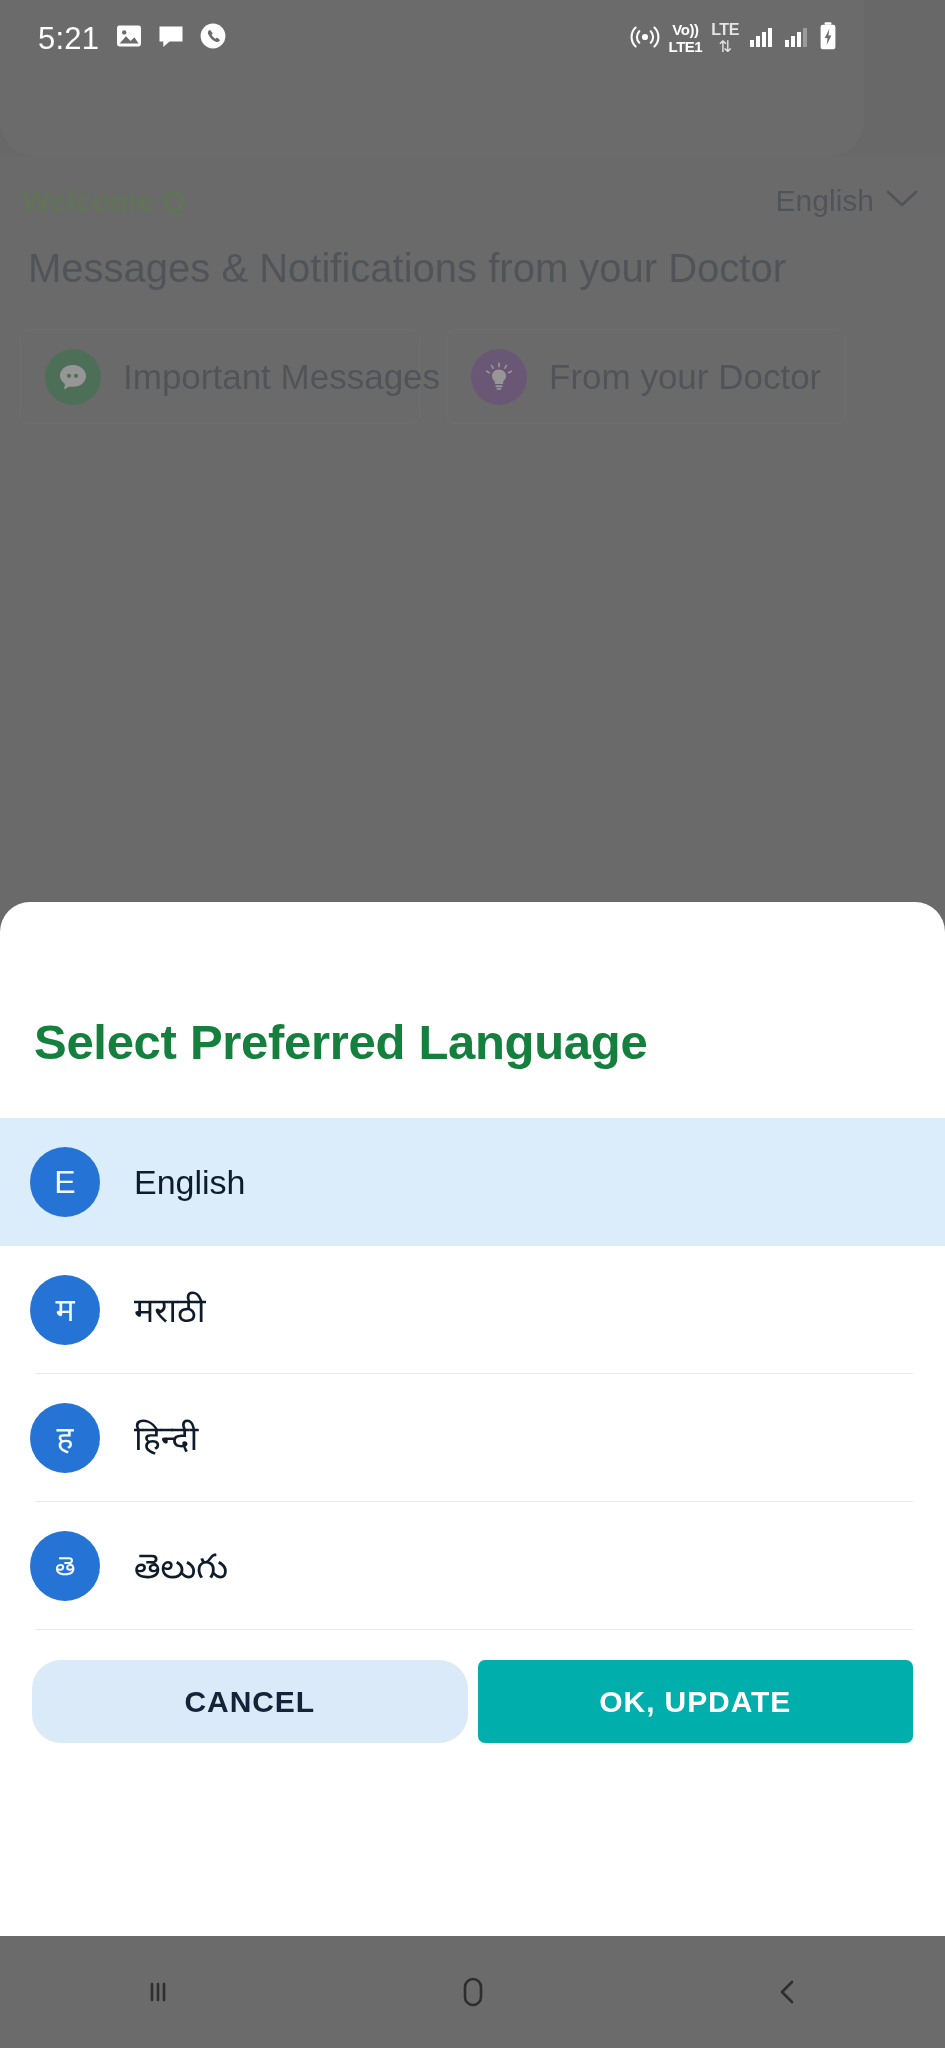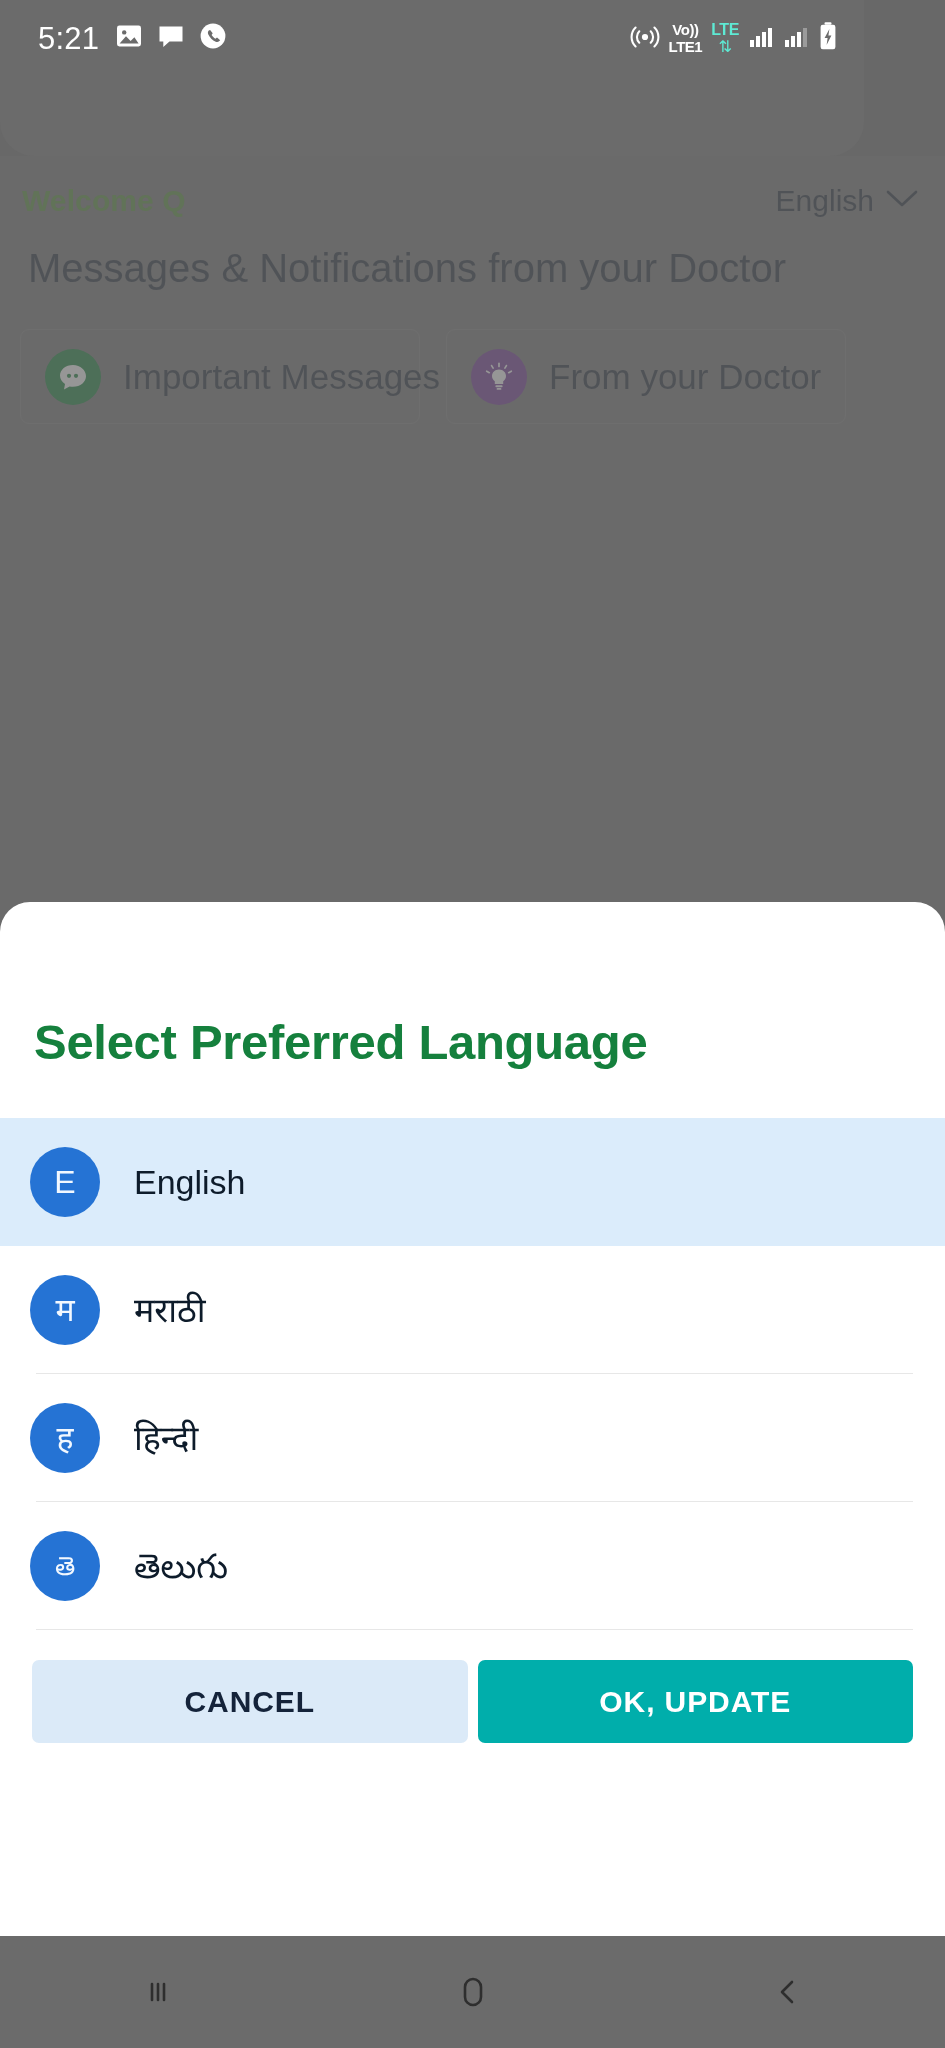--- a/index.html
+++ b/index.html
@@ -58,21 +58,21 @@
     line-height: 1;
     color: #fff;
   }
   .volte-top { font-size: 15px; font-weight: bold; letter-spacing: -0.5px; }
   .volte-bot { font-size: 15px; font-weight: bold; letter-spacing: -0.5px; margin-top: 2px; }
   .lte-box {
     display: flex;
     flex-direction: column;
     align-items: center;
     line-height: 1;
-    color: #5eead4;
+    color: #e5e5e5;
   }
   .lte-top { font-size: 16px; font-weight: bold; letter-spacing: -0.4px; }
   .lte-bot { font-size: 16px; margin-top: 1px; }
 
   
   #app-content {
     position: absolute;
     top: 156px; left: 0;
     width: 945px;
     height: 1780px;
@@ -222,21 +222,21 @@
     border-radius: 7px;
     font-size: 30px;
     font-weight: bold;
     letter-spacing: 0.9px;
     font-family: "Liberation Sans", "DejaVu Sans", sans-serif;
     cursor: pointer;
     display: flex;
     align-items: center;
     justify-content: center;
   }
-  #cancel-button { background: #dbeaf8; color: #14233a; }
+  #cancel-button { background: #dbeaf8; color: #14233a; border-radius: 29px; }
   #ok-update-button { background: #00aeab; color: #ffffff; }
 
   
   #nav-bar {
     position: absolute;
     bottom: 0; left: 0;
     width: 945px;
     height: 112px;
     background: #6b6b6b;
     display: flex;

